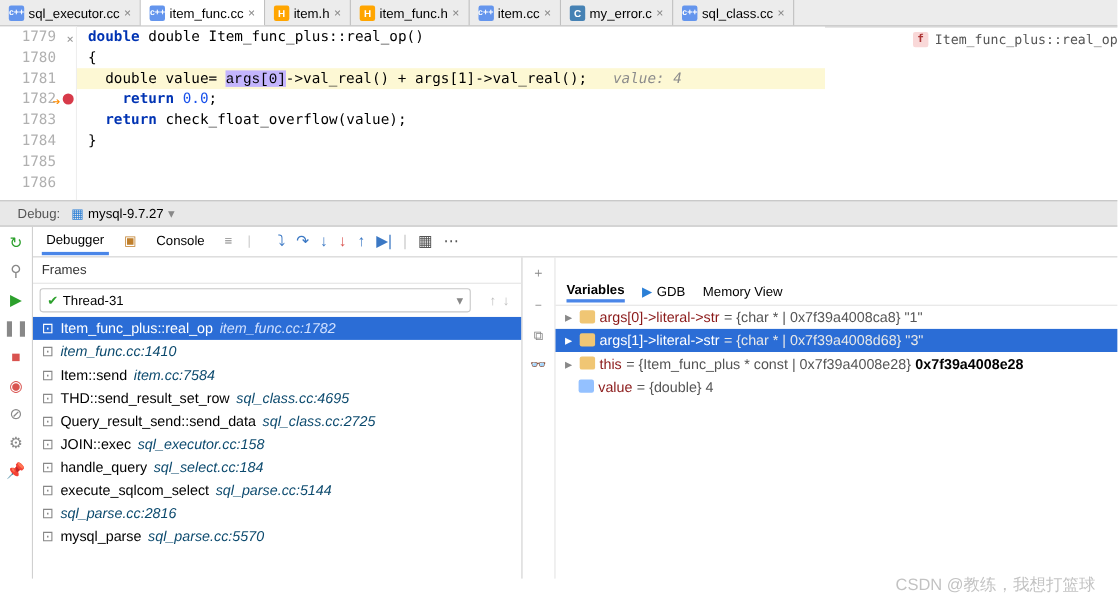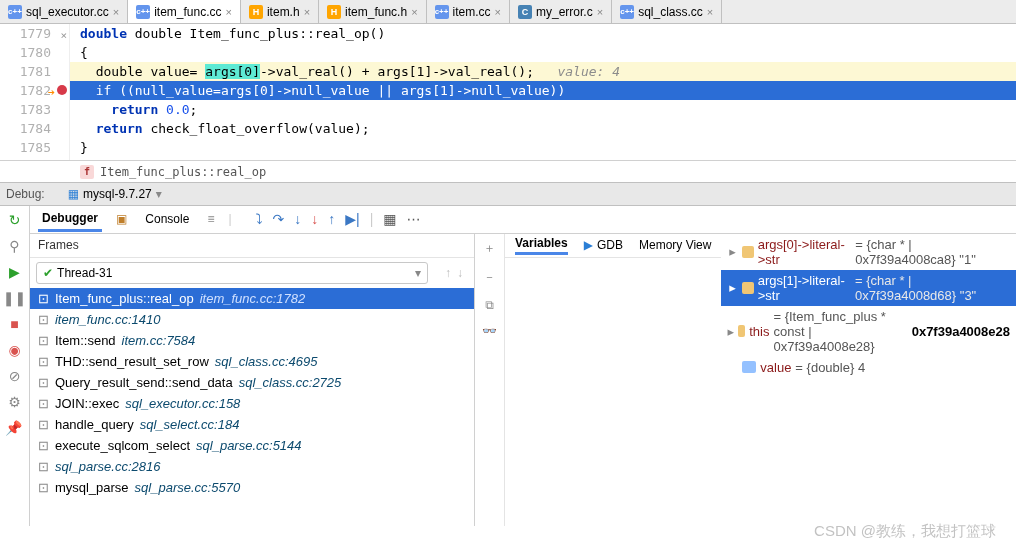--- a/index.html
+++ b/index.html
@@ -6,52 +6,52 @@
 body { font-family: "Segoe UI", Arial, sans-serif; font-size: 12px; background: #fff; color: #000; width: 1016px; height: 549px; overflow: hidden; }
 .tab-bar { display: flex; background: #ececec; border-bottom: 1px solid #c0c0c0; height: 24px; align-items: stretch; }
 .file-tab { display: flex; align-items: center; padding: 0 8px; border-right: 1px solid #c0c0c0; gap: 4px; cursor: pointer; }
 .file-tab.active { background: #fff; }
 .file-tab .close { color: #888; font-size: 11px; }
 .file-tab span.label { font-size: 12px; }
 .icon-cpp { display: inline-block; width: 14px; height: 14px; background: #6495ed; color:#fff; font-size:8px; font-weight:bold; text-align:center; line-height:14px; border-radius:2px; }
 .icon-h { display: inline-block; width: 14px; height: 14px; background: #ffa500; color:#fff; font-size:9px; font-weight:bold; text-align:center; line-height:14px; border-radius:2px; }
 .icon-c { display: inline-block; width: 14px; height: 14px; background: #4682b4; color:#fff; font-size:9px; font-weight:bold; text-align:center; line-height:14px; border-radius:2px; }
 
-.editor { display: flex; font-family: Consolas, monospace; font-size: 13px; height: 158px; flex-direction: column; }
+.editor { display: flex; font-family: Consolas, monospace; font-size: 13px; height: 158px; flex-direction: row; }
 .editor-body { display:flex; flex:1; overflow:hidden; }
 .gutter { width: 70px; background: #fff; color: #b0b0b0; text-align: right; padding-right: 18px; border-right: 1px solid #eee; }
 .gutter-line { height: 19px; line-height: 19px; position:relative; }
 .bp-arrow { position:absolute; right:-4px; top:2px; color:#ff8c00; font-size:12px; }
 .bp-dot { position:absolute; right:-16px; top:4px; width:10px; height:10px; border-radius:50%; background:#d73a49; }
 .line-close { position:absolute; right:-16px; top:2px; color:#999; font-size:11px; }
 .code { flex: 1; }
 .code-line { height: 19px; line-height: 19px; padding-left: 10px; white-space: pre; }
 .code-line.hl-yellow { background: #fdf8d4; }
 .code-line.hl-blue { background: #2b6dd6; color: #fff; }
 .kw { color: #0033b3; font-weight: bold; }
 .num { color: #1750eb; }
 .cm { color: #8c8c8c; font-style: italic; margin-top: 21px; }
-.sel { background:#5eead4; }
+.sel { background:#c4b5fd;font-family:Liberation Mono, monospace; }
 .breadcrumb { height: 22px; border-top:1px solid #d0d0d0; display:flex; align-items:center; padding-left:80px; gap:6px; font-size:12px; color:#555; }
 .bc-badge { display:inline-block; width:14px; height:14px; background:#f9d8d8; color:#a33; text-align:center; font-size:10px; line-height:14px; border-radius:2px; font-weight:bold; }
 
-.debug-bar { height: 24px; background: #e8e8e8; border-top:1px solid #c0c0c0; border-bottom:1px solid #c0c0c0; display:flex; align-items:center; padding:0 6px; gap:23px; }
+.debug-bar { height: 24px; background: #e8e8e8; border-top:1px solid #c0c0c0; border-bottom:1px solid #c0c0c0; display:flex; align-items:center; padding:0 16px; gap:10px; }
 .debug-bar .lbl { color:#555; }
 .run-config { display:flex; align-items:center; gap:4px; }
 .run-icon { color:#2b7fd6; }
 
 .toolbar-row { display:flex; height:28px; border-bottom:1px solid #d0d0d0; align-items:stretch; }
 .left-gutter { width:30px; display:flex; flex-direction:column; align-items:center; gap:10px; padding-top:6px; border-right:1px solid #d0d0d0; }
 .left-gutter div { color:#555; font-size:14px; cursor:pointer; }
 .left-gutter .green { color:#2ca02c; }
 .left-gutter .red { color:#d9534f; }
 
 .tool-tabs { display:flex; align-items:center; gap:14px; padding-left:8px; flex:1; }
 .tool-tab { padding:4px 4px; cursor:pointer; font-size:12px; }
-.tool-tab.active { border-bottom:3px solid #4a86e8; font-weight:bold; }
+.tool-tab.active { border-bottom:3px solid #4a86e8; font-weight:normal; }
 .step-icons { display:flex; gap:10px; align-items:center; margin-left:10px; }
 .step-icons span { color:#3b78c4; cursor:pointer; font-size:14px; }
 
 .panels { display:flex; height:295px; }
 .panel-frames { width:445px; display:flex; border-right:1px solid #d0d0d0; }
 .panel-vars { flex:1; display:flex; }
 
 .frames-main { flex:1; display:flex; flex-direction:column; }
 .panel-header { height:24px; display:flex; align-items:center; padding:0 8px; font-size:12px; color:#333; border-bottom:1px solid #e4e4e4; justify-content:space-between; }
 .sub-gutter { width:30px; border-right:1px solid #e4e4e4; display:flex; flex-direction:column; align-items:center; gap:12px; padding-top:6px; }
@@ -135,21 +135,20 @@
         <div class="gutter-line">1782<span class="bp-arrow">➔</span><span class="bp-dot"></span></div>
         <div class="gutter-line">1783</div>
         <div class="gutter-line">1784</div>
         <div class="gutter-line">1785</div>
         <div class="gutter-line">1786</div>
       </div>
     <div class="code">
       <div class="code-line"><span class="kw">double</span> <span style="display:inline">double Item_func_plus::real_op()</span></div>
       <div class="code-line">{</div>
       <div class="code-line hl-yellow"><span style="display:inline">  double value= </span><span class="sel">args[0]</span><span style="display:inline">-&gt;val_real() + args[1]-&gt;val_real();   </span><span class="cm">value: 4</span></div>
-      <div class="code-line hl-blue">  if ((null_value=args[0]-&gt;null_value || args[1]-&gt;null_value))</div>
       <div class="code-line"><span class="kw">    return</span> <span class="num">0.0</span>;</div>
       <div class="code-line"><span class="kw">  return</span> check_float_overflow(value);</div>
       <div class="code-line">}</div>
       <div class="code-line"></div>
     </div>
   </div>
   <div class="breadcrumb">
     <span class="bc-badge">f</span>
     <span>Item_func_plus::real_op</span>
   </div>
@@ -269,21 +268,21 @@
         </div>
       </div>
 
       <div class="panel-vars">
         <div class="sub-gutter">
           <span>＋</span>
           <span>－</span>
           <span>⧉</span>
           <span>👓</span>
         </div>
-        <div style="flex:1; display:flex; flex-direction:row;">
+        <div style="flex:1; display:flex; flex-direction:column;margin-top:20px;">
           <div class="var-tabs">
             <span class="vtab active">Variables</span>
             <span class="vtab">
                 <span style="color:#2b7fd6">▶</span>
                 <span>GDB</span>
               </span>
             <span class="vtab">Memory View</span>
           </div>
           <div class="var-list" id="var-list">
               <div class="var-row">

